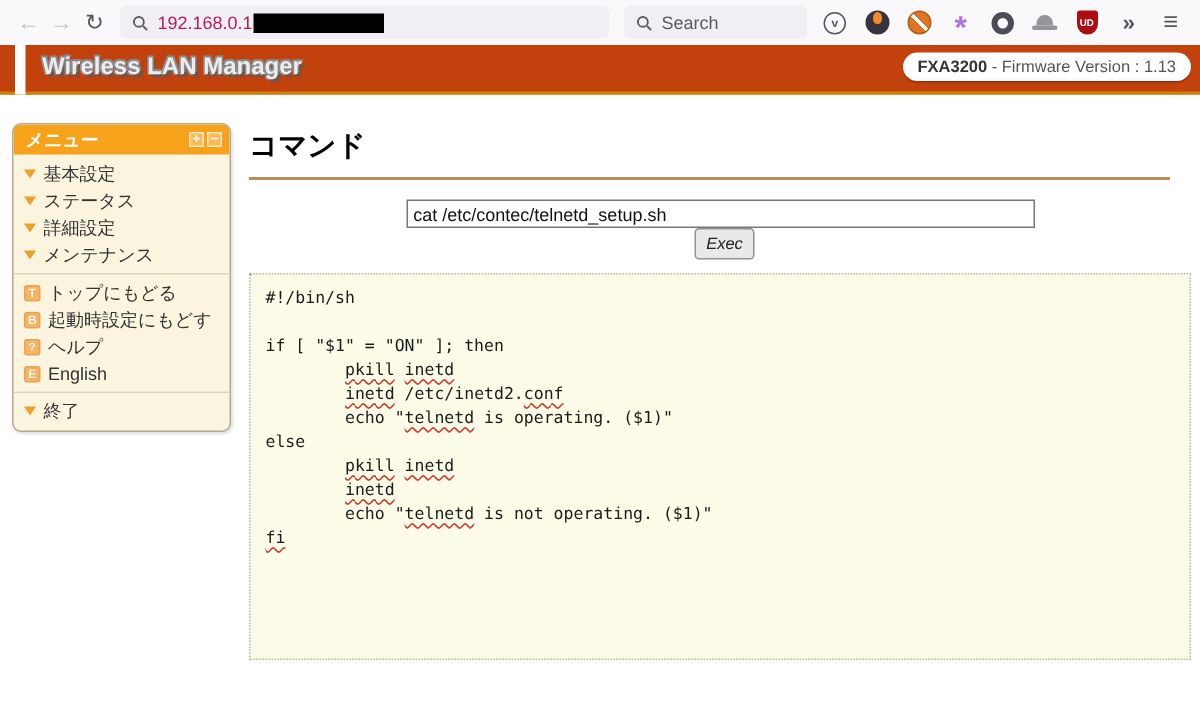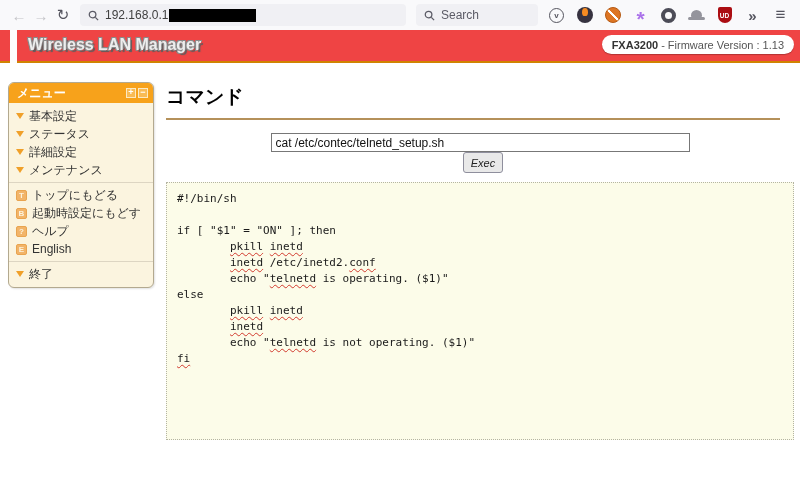--- a/index.html
+++ b/index.html
@@ -5,40 +5,40 @@
   * { margin:0; padding:0; box-sizing:border-box; }
   html,body { width:800px; height:479px; background:#fff; font-family:"Liberation Sans", sans-serif; overflow:hidden; }
 
   
   .toolbar { position:absolute; top:0; left:0; width:800px; height:30px; background:#f9f9fb; display:flex; align-items:center; }
   .nav-btn { width:22px; height:22px; display:flex; align-items:center; justify-content:center; font-size:15px; color:#c4c4c8; border-radius:4px; }
   .nav-btn.enabled { color:#55555f; }
   .url-bar { margin-left:6px; width:326px; height:22px; background:#f0f0f4; border-radius:4px; display:flex; align-items:center; padding:0 8px; }
   .search-bar { margin-left:10px; width:122px; height:22px; background:#f0f0f4; border-radius:4px; display:flex; align-items:center; padding:0 8px;text-align:center; }
   .mag { width:11px; height:11px; flex:0 0 auto; margin-right:6px; }
-  .url-text { font-size:12px; color:#404040; white-space:nowrap; }
+  .url-text { font-size:12px; color:#be185d; white-space:nowrap; }
   .search-text { font-size:12px; color:#5b5b66; }
   .redaction { width:87px; height:13px; background:#000; margin-left:1px; }
   .ext-row { display:flex; align-items:center; margin-left:10px; gap:11px; }
   .exticon { width:17px; height:17px; display:flex; align-items:center; justify-content:center; }
   .pocket { width:15px; height:15px; border:1.6px solid #55555f; border-radius:50%; color:#55555f; font-size:8px; font-weight:bold; display:flex; align-items:center; justify-content:center; }
   .profile { width:16px; height:16px; border-radius:50%; background:#363240; position:relative; }
   .profile::after { content:""; position:absolute; top:1px; left:5px; width:6px; height:8px; background:#f58b22; border-radius:50% 50% 45% 45%; }
   .blocked { width:16px; height:16px; border-radius:50%; background:#dd7524; background-image:linear-gradient(45deg, transparent 44%, #fff 44%, #fff 56%, transparent 56%); border:1px solid #b55a14; }
   .purple-ast { color:#ab72ea; font-size:21px; line-height:10px; font-weight:bold; padding-top:8px; }
   .wheel { width:15px; height:15px; border-radius:50%; border:4.5px solid #4c4c57; }
   .hat { position:relative; width:17px; height:12px; }
   .hat::before { content:""; position:absolute; left:3px; top:1px; width:11px; height:7px; background:#94949c; border-radius:6px 6px 1px 1px; }
   .hat::after { content:""; position:absolute; left:0; top:8px; width:17px; height:3px; background:#94949c; border-radius:2px; }
   .shield { width:14px; height:16px; background:#ab0d12; border-radius:2px 2px 7px 7px; color:#fff; font-size:6.5px; font-weight:bold; display:flex; align-items:center; justify-content:center; letter-spacing:0; }
   .chev2 { color:#55555f; font-size:15px; font-weight:bold; }
   .hamb { color:#55555f; font-size:17px; }
 
   
-  .banner { position:absolute; top:30px; left:0; width:800px; height:33px; background:#ef4444; border-bottom:2px solid #d08300;padding-left:44px; }
+  .banner { position:absolute; top:30px; left:0; width:800px; height:33px; background:#c2410c; border-bottom:2px solid #d08300;padding-left:44px; }
   .banner-notch { position:absolute; left:10px; top:0; width:7px; height:33px; background:#fdfdfd; }
   .banner-title { position:absolute; left:28px; top:6px; font-size:16px; font-weight:bold; color:#ededed;
     text-shadow:-1px -1px 0 #8b8b8b, 1px -1px 0 #8b8b8b, -1px 1px 0 #8b8b8b, 2px 2px 1px #5c5c5c; }
   .fw-badge { position:absolute; right:6px; top:5px; height:19px; background:#fff; border-radius:10px; display:flex; align-items:center; padding:0 10px; font-size:11px; color:#555; box-shadow:0 1px 1px rgba(0,0,0,.25); }
   .fw-model { font-weight:bold; color:#333; margin-right:3px; }
 
   
   .sidebar { position:absolute; left:8px; top:82px; width:146px; background:#fbf4df; border:1px solid #b3a98f; border-radius:6px; overflow:hidden; box-shadow:1px 1px 2px rgba(0,0,0,.12); }
   .menu-header { height:20px; background:#f7a21b; display:flex; align-items:center; padding:0 5px 0 8px; }
   .menu-header-title { font-size:12px; font-weight:bold; color:#fff; flex:1; }

